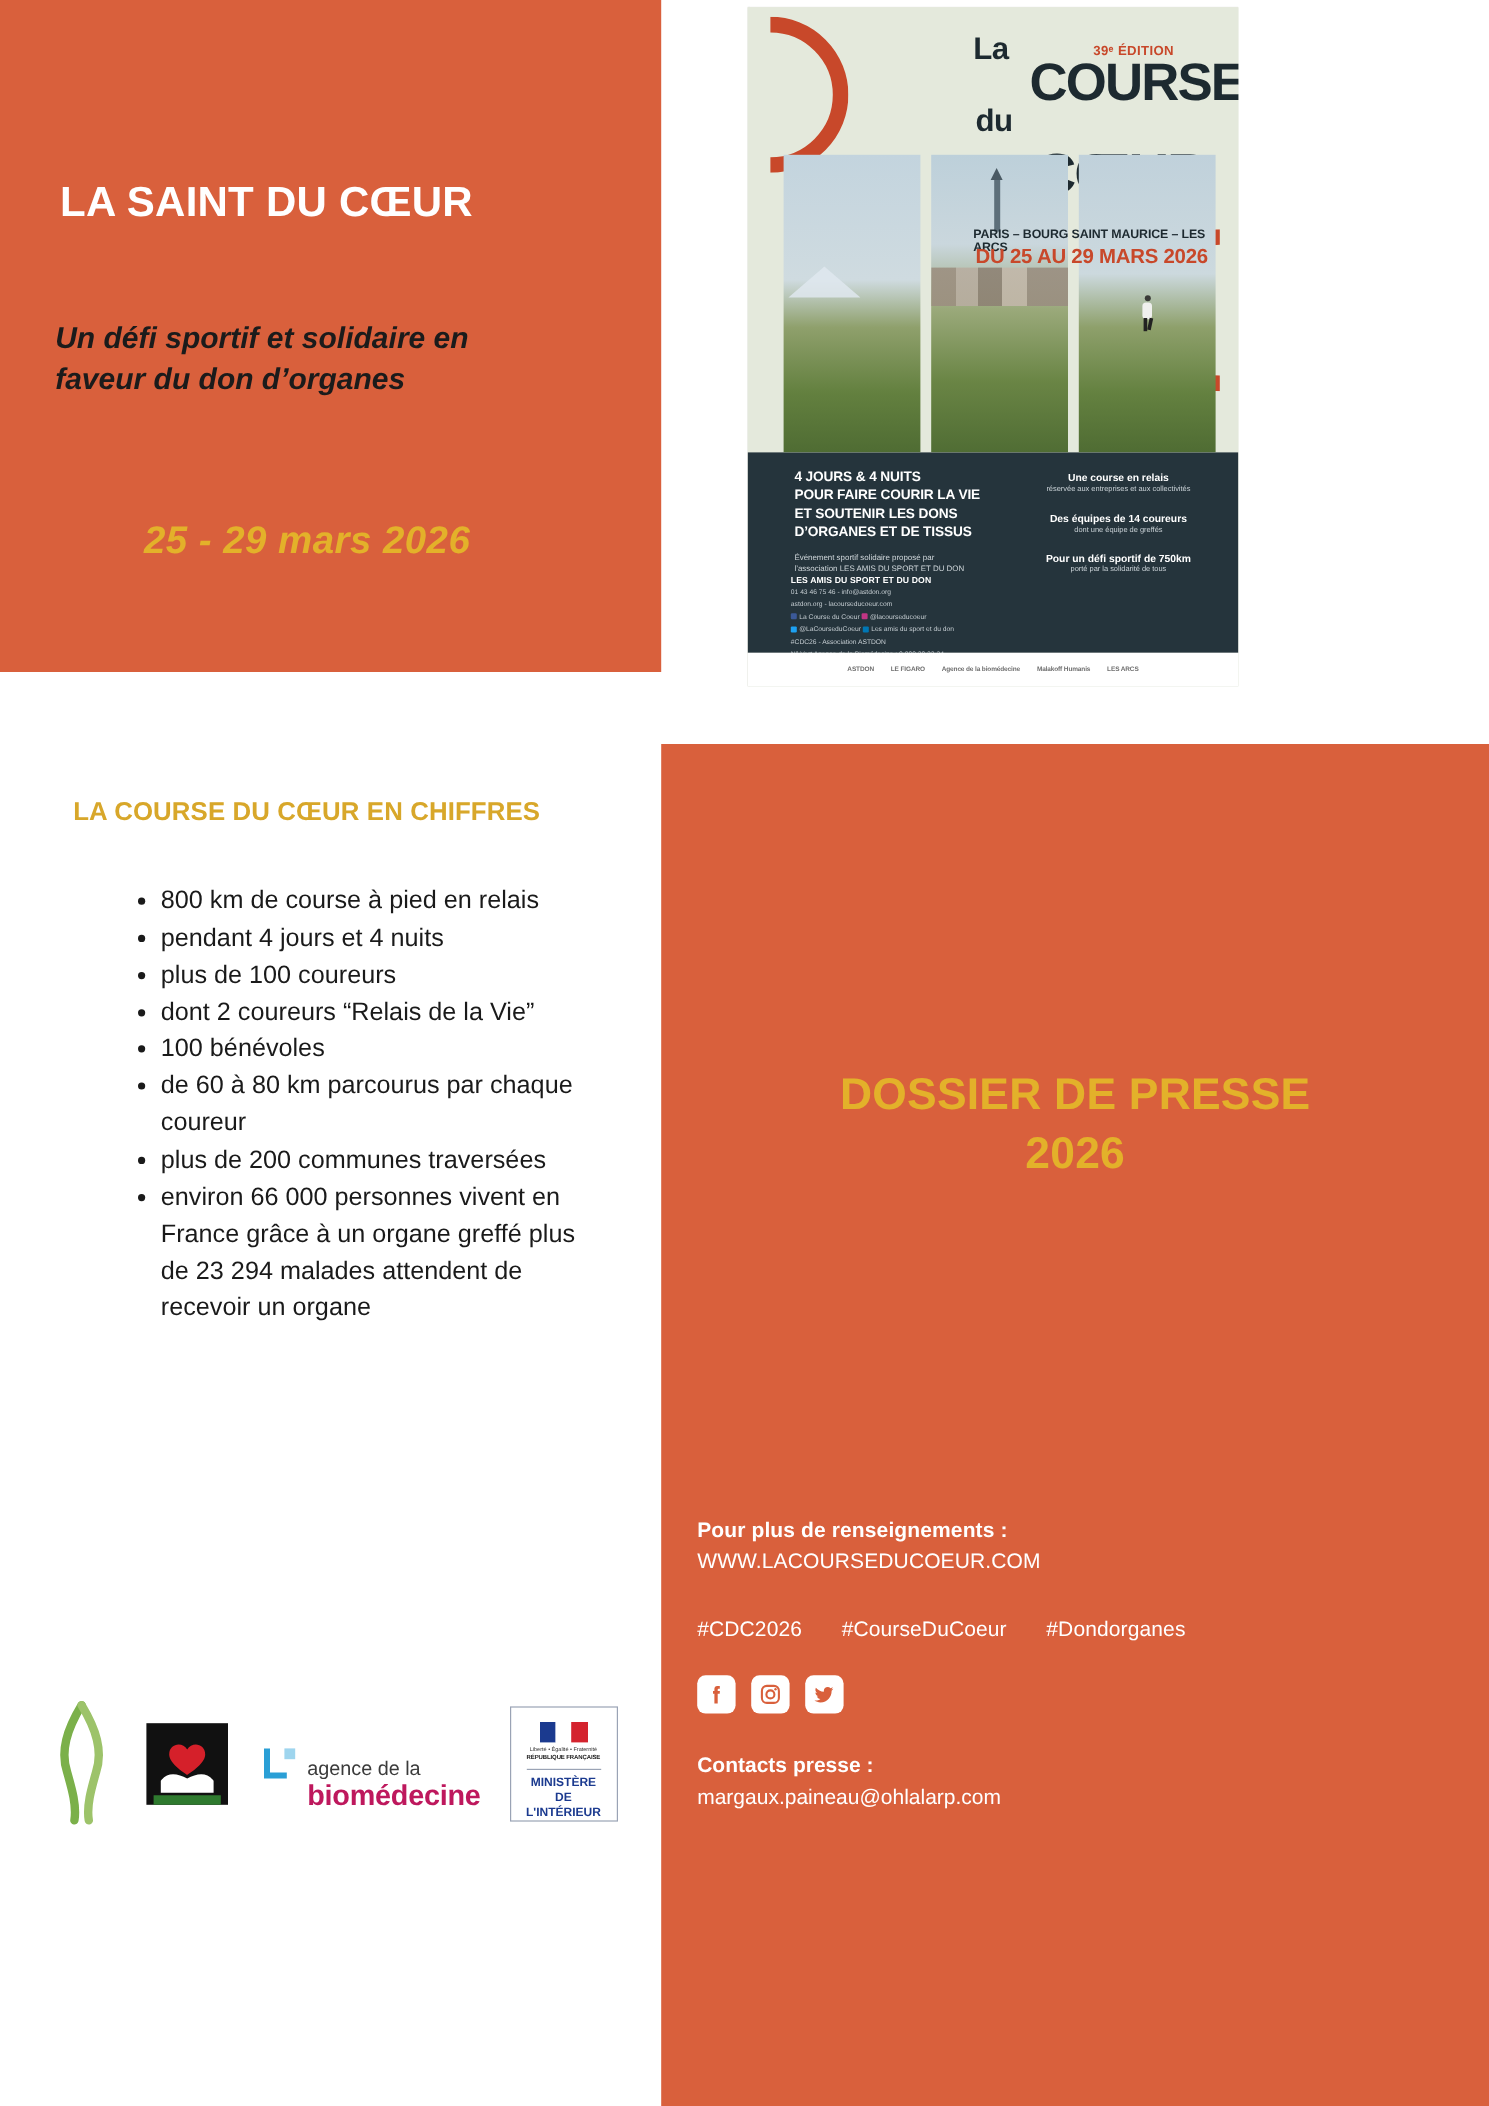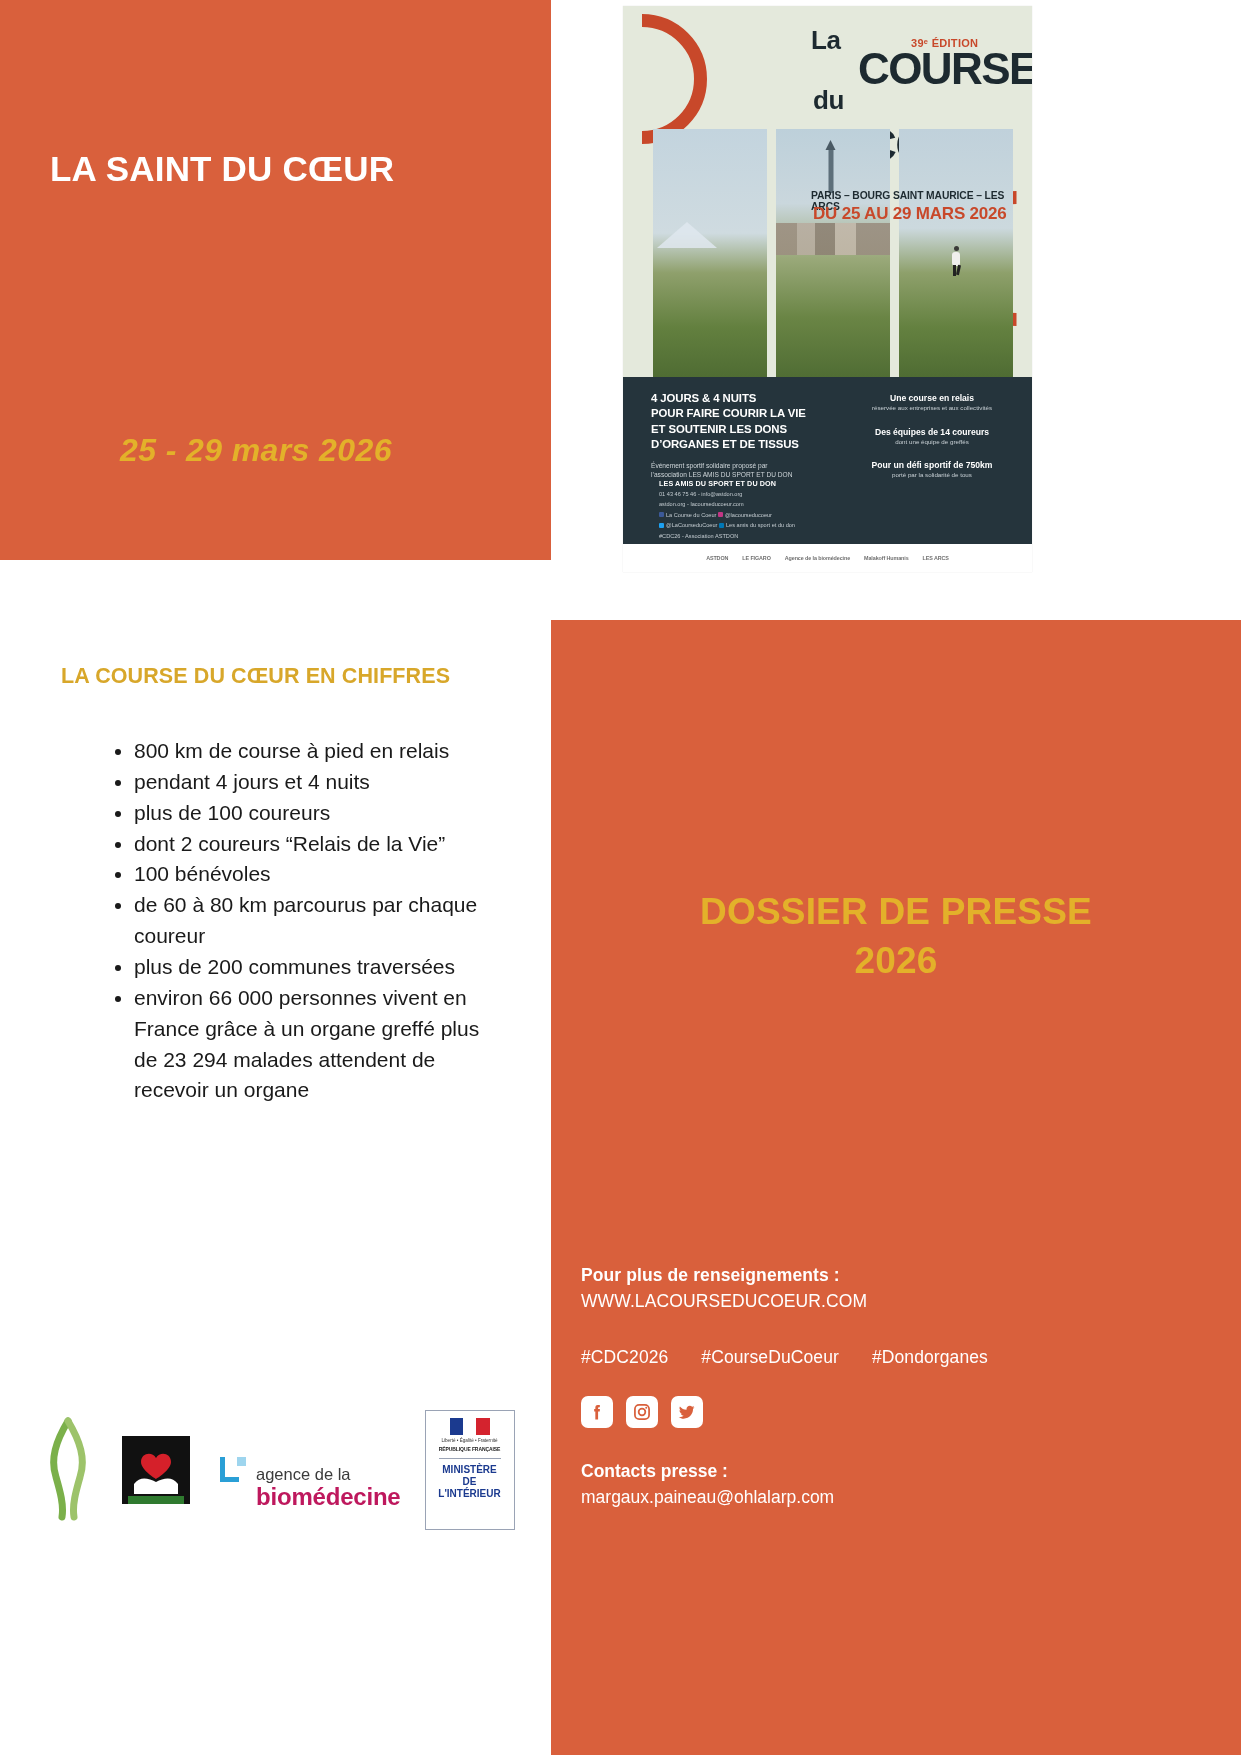--- a/index.html
+++ b/index.html
@@ -209,21 +209,21 @@
   .runner .leg2 { position: absolute; left: 7px; top: 19px; width: 3px; height: 10px; background: #222; transform: rotate(12deg); }
 
   .poster-bottom {
     position: absolute;
     left: 0; top: 371px;
     width: 100%; height: 167px;
     background: #25343c;
     color: #ffffff;
   }
   .pb-left {
-    position: absolute; left: 28px; top: 14px; width: 185px;
+    position: absolute; left: 39px; top: 14px; width: 185px;
   }
   .pb-head {
     font-weight: bold;
     font-size: 11.4px;
     line-height: 1.35;
     letter-spacing: -.1px;
   }
   .pb-note {
     margin-top: 8px;
     font-size: 6.6px;
@@ -378,47 +378,51 @@
   .fl { position: relative; flex: none; }
 
   .ribbon { width: 56px; height: 106px; }
   .logo-heart { width: 72px; height: 72px; position: relative; }
   .abm { display: flex; align-items: center; gap: 6px; }
   .abm-mark { width: 34px; height: 34px; position: relative; }
   .abm-text { line-height: 1.08; }
   .abm-text .l1 { font-size: 16.5px; color: #3b3b3b; margin-top: 36px; }
   .abm-text .l2 { font-size: 24px; font-weight: bold; color: #be185d; letter-spacing: -.2px; }
   .minint {
-    width: 90px; height: 120px;
+    width: 90px; height: 96px;
     border: 1.6px solid #9aa3b5;
     background: #fff;
     display: flex;
     flex-direction: column;
     align-items: center;
-    justify-content: flex-start;
+    justify-content: flex-end;
     padding-top: 7px;
   }
   .mi-flag { width: 40px; height: 17px; display: flex; }
   .mi-flag i { flex: 1; display: block; }
   .mi-b { background: #1b3a8f; }
   .mi-w { background: #ffffff; }
   .mi-r { background: #d4232e; }
   .mi-devise { font-size: 4.6px; color: #333; margin-top: 3px; line-height: 1.45; text-align: center; }
   .mi-rf { font-size: 5px; font-weight: bold; color: #222; letter-spacing: -.1px; margin-top: 1px; }
   .mi-rule { width: 62px; height: 1px; background: #9aa3b5; margin: 6px 0 5px; }
   .mi-name { font-size: 10px; font-weight: bold; color: #1b3a8f; text-align: center; line-height: 1.22; }
 </style>
 </head>
 <body>
 
 <div class="page">
 
   <div class="hero-orange">
     <div class="hero-title">
       <span class="l2">LA SAINT DU CŒUR</span>
+    </div>
+    <div class="hero-sub">
+      <div>Un défi sportif et solidaire en</div>
+      <div>faveur du don d’organes</div>
     </div>
     <div class="hero-dates">25 - 29 mars 2026</div>
   </div>
 
   <div class="poster">
     <div class="poster-top">
       <div class="arc-tl"></div>
       <div class="arc-r"></div>
 
       <div class="photos">

